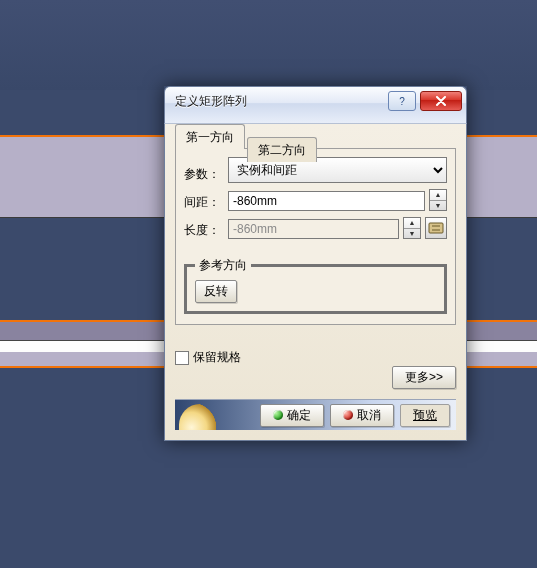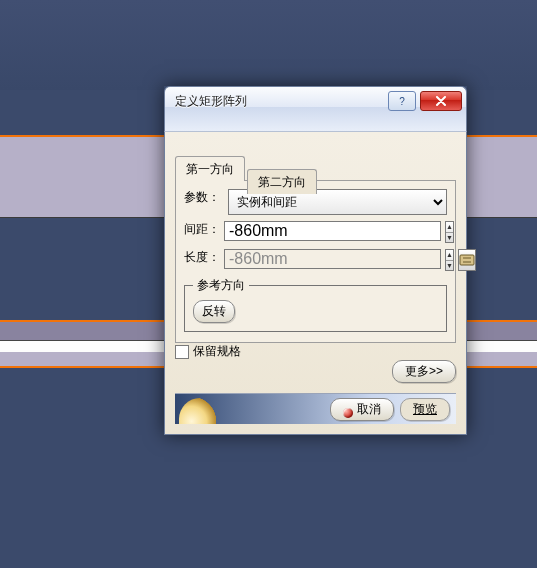--- a/index.html
+++ b/index.html
@@ -57,21 +57,21 @@
     box-shadow: 0 0 18px rgba(0,0,0,.6);
   }
   .titlebar {
     height: 28px;
     background: linear-gradient(#fbfcfe,#e2e9f6 45%,#cfdaee 46%,#e8eef9);
     border: 1px solid #6e7e9c;
     border-bottom: none;
     border-radius: 6px 6px 0 0;
     display: flex;
     align-items: center;
-    padding: 0 4px 16px 10px;
+    padding: 0 4px 8px 10px;
   }
   .titlebar .title {
     flex: 1;
     color: #1b1b1b;
     font-size: 12px;
     text-shadow: 0 1px 0 #fff;
   }
   .titlebar .winbtn {
     height: 18px;
     border-radius: 3px;
@@ -93,21 +93,21 @@
     background: linear-gradient(#f07f77,#d9362a 45%,#c11e14 46%,#e65b53);
     border: 1px solid #8f1b12;
     color: #fff;
     font-weight: bold;
   }
 
   .dlgbody {
     background: linear-gradient(#f4efe4,#ece5d4);
     border: 1px solid #6e7e9c;
     border-top: 1px solid #b6c1d4;
-    padding: 24px 10px 10px;
+    padding: 0 10px 10px;
   }
 
   
   .tabs {
     display: flex;
     gap: 2px;
     position: relative;
     z-index: 2;
   }
   .tab {
@@ -123,21 +123,21 @@
     border: 1px solid #9e9e9e;
     background: #f4efe4;
     padding: 8px 8px 10px;
     margin-top: -1px;
     position: relative;
     z-index: 1;
   }
 
   .row {
     display: flex;
-    align-items: flex-start;
+    align-items: flex-end;
     margin-bottom: 6px;
     gap: 4px;
   }
   .row .lbl {
     width: 40px;
     white-space: nowrap;
   }
   select.combobox {
     flex: 1;
     height: 26px;
@@ -145,21 +145,21 @@
     background: linear-gradient(#ffffff,#e9e9e9);
     font-size: 12px;
     padding-left: 4px;
     appearance: auto;
   }
   input.text {
     flex: 1;
     height: 18px;
     border: 1px solid #7a7a7a;
     background: #fff;
-    font-size: 16px;
+    font-size: 12px;
     padding: 0 4px;
   }
   input.text.disabled {
     background: #f4efe4;
     color: #8a8a8a;
   }
   .sel-inner {
     background:#1a3e7a;
     color:#fff;
     padding:0 2px;
@@ -189,56 +189,56 @@
     height: 20px;
     border: 1px solid #7a7a7a;
     background: linear-gradient(#fff,#d8d8d8);
     display:flex;
     align-items:center;
     justify-content:center;
     font-size:11px;
   }
 
   fieldset.group {
-    border: 1px solid #737373;
+    border: 3px solid #737373;
     padding: 6px 8px 8px;
-    margin: 6px 0 0;
+    margin: 18px 0 0;
   }
   fieldset.group legend {
     font-size: 12px;
     padding: 0 4px;
   }
 
   .btn {
     border: 1px solid #8a8a8a;
-    border-radius: 10px;
+    border-radius: 2px;
     background: linear-gradient(#ffffff,#dedacc);
     padding: 2px 12px;
     font-size: 12px;
     display: inline-flex;
-    align-items: flex-end;
+    align-items: center;
     gap: 4px;
     box-shadow: 1px 1px 0 rgba(0,0,0,.15);
     cursor: default;
   }
   .btn.small { padding: 2px 8px; }
   .btn.flat { background: #e9e3d3; border-color:#9e9e9e;text-decoration:underline; }
 
   .footer-row {
     display:flex;
     justify-content:flex-end;
     margin-top:0;
     gap:6px;
   }
 
   .chk {
     display:flex;
     align-items:center;
     gap:4px;
-    margin-top:0;
+    margin-top:24px;
   }
   .chk .box {
     width:12px;height:12px;
     border:1px solid #7a7a7a;
     background:#fff;
   }
 
   .dot {
     width:10px;height:10px;border-radius:50%;
     display:inline-block;
@@ -351,20 +351,24 @@
     </div>
 
     <div class="footer-row">
       <span class="btn">
           <span>更多&gt;&gt;</span>
         </span>
     </div>
 
     <div class="bottombar">
       <span class="btn">
+        <span class="dot green"></span>
+        <span>确定</span>
+      </span>
+      <span class="btn">
         <span class="dot red"></span>
         <span>取消</span>
       </span>
       <span class="btn flat">
         <span>预览</span>
       </span>
     </div>
   </div>
 </div>
 

